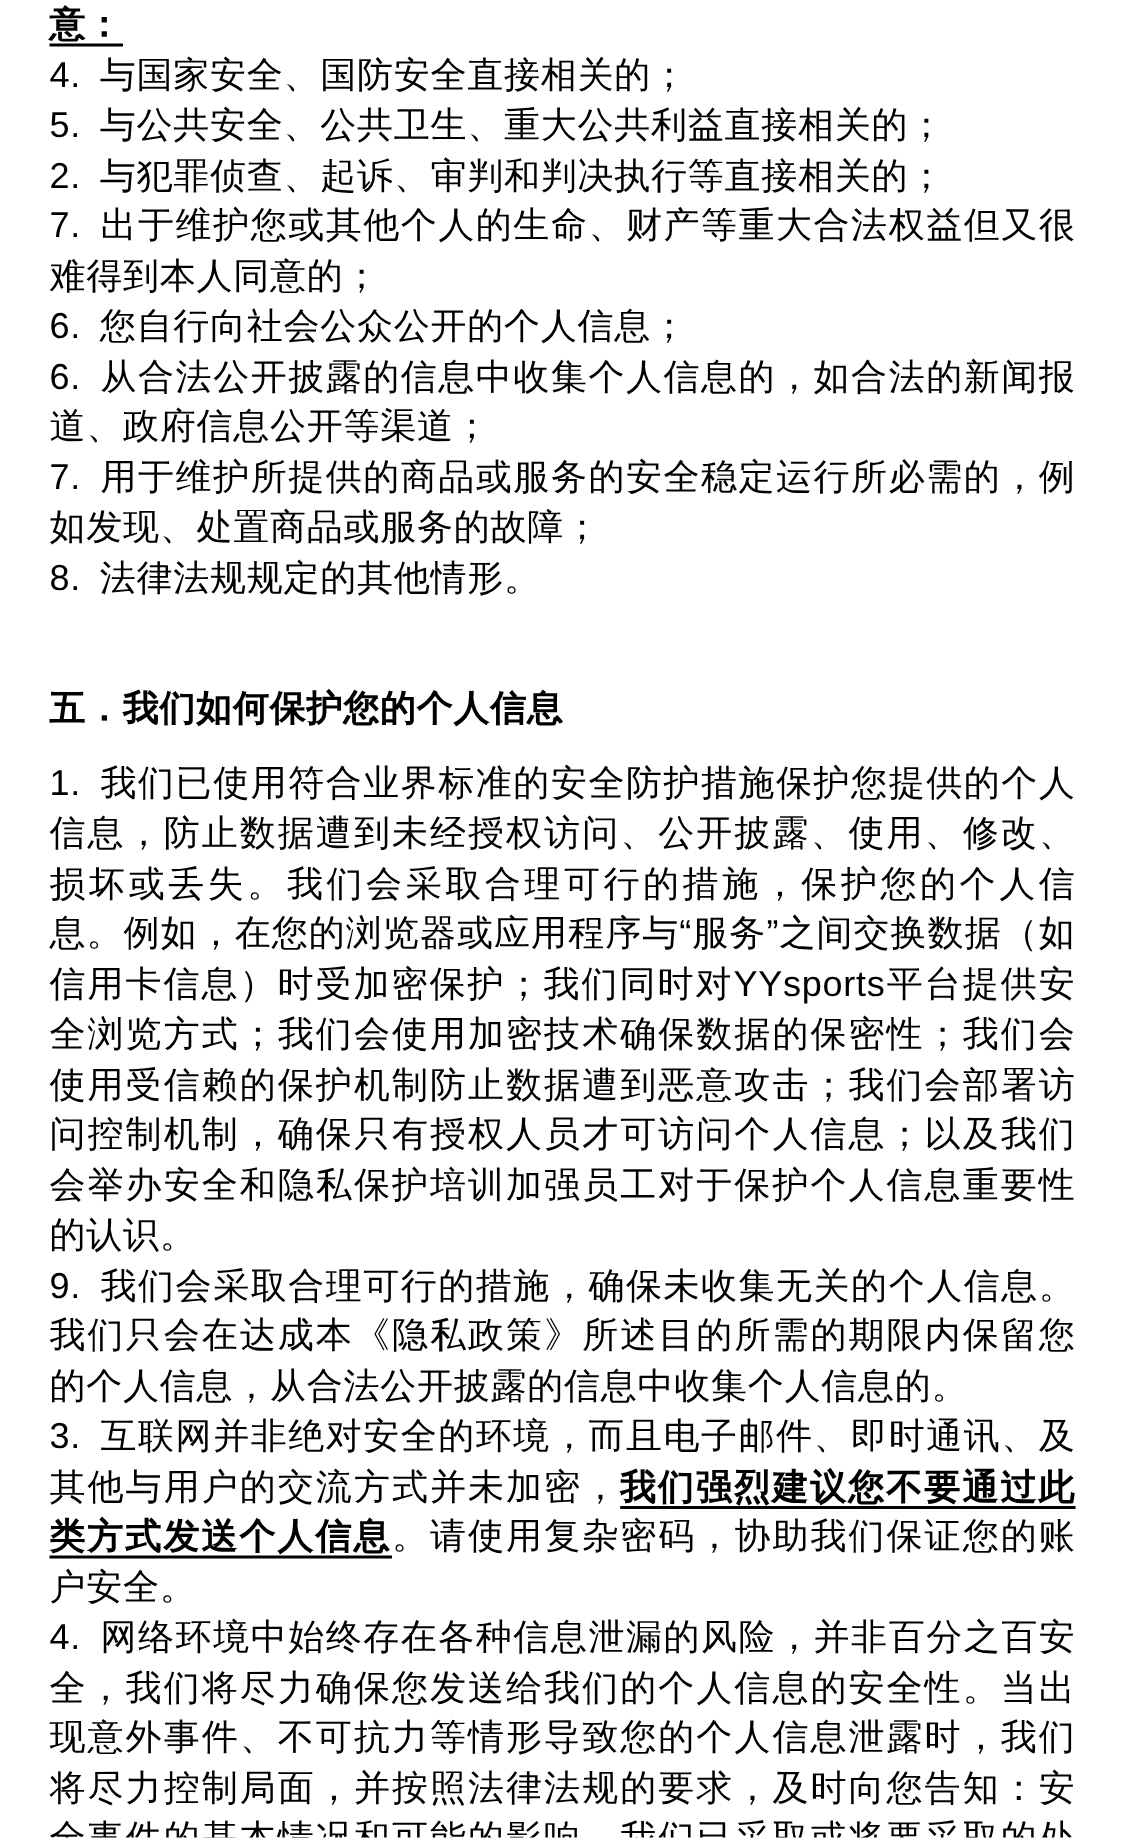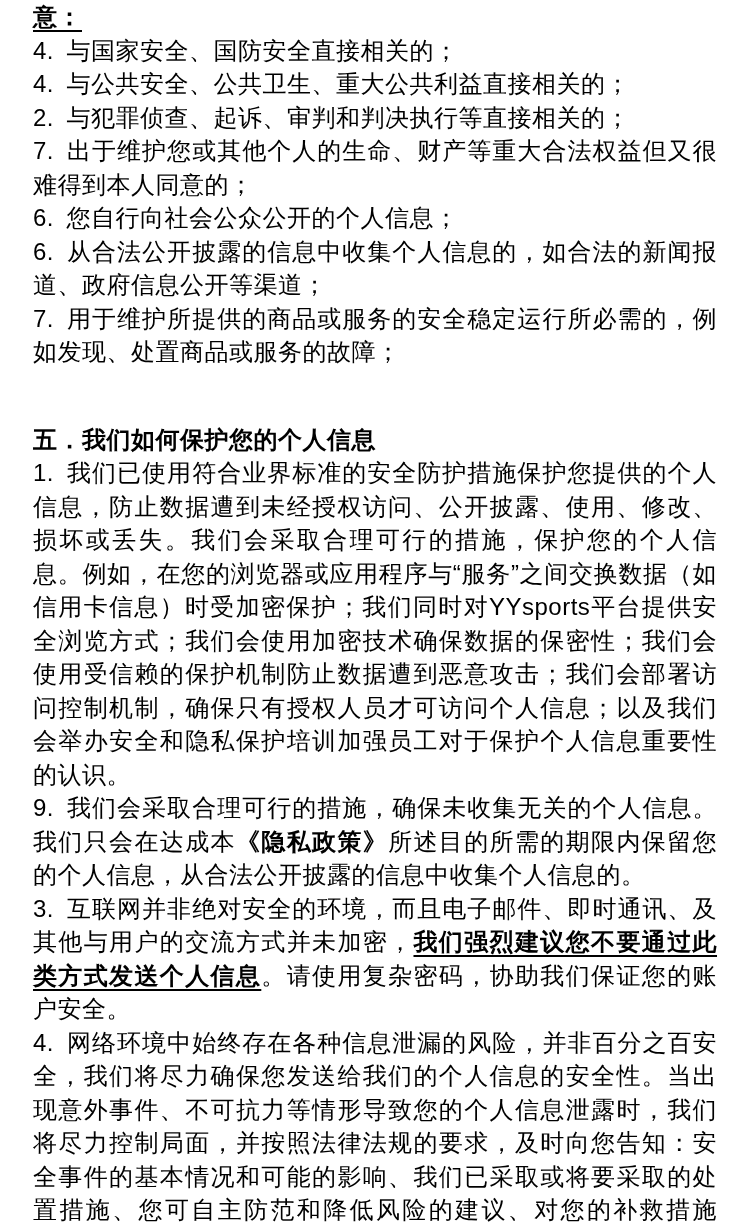--- a/index.html
+++ b/index.html
@@ -27,45 +27,46 @@
   .clipped-top {
     margin-top: -27px;
   }
   .em-underline {
     font-weight: bold;
     text-decoration: underline;
     text-decoration-thickness: 2px;
     text-underline-offset: 5px;
   }
   .bold {
-    font-weight: bold;
+    font-weight: normal;
   }
   h2.section-heading {
-    margin: 54px 0 0 0;
+    margin: 54px 0 16px 0;
     font-size: 24px;
     line-height: 33.5px;
     font-weight: bold;
     letter-spacing: 0.5px;
   }
 </style>
 </head>
 <body>
 
 <div class="doc">
 
   <p class="clipped-top"><span class="em-underline">意：</span></p>
 
   <div>
     <p>4. 与国家安全、国防安全直接相关的；</p>
-    <p>4. 与公共安全、公共卫生、重大公共利益直接相关的；</p>
+    <p>5. 与公共安全、公共卫生、重大公共利益直接相关的；</p>
     <p>2. 与犯罪侦查、起诉、审判和判决执行等直接相关的；</p>
     <p>7. 出于维护您或其他个人的生命、财产等重大合法权益但又很难得到本人同意的；</p>
     <p>6. 您自行向社会公众公开的个人信息；</p>
     <p>6. 从合法公开披露的信息中收集个人信息的，如合法的新闻报道、政府信息公开等渠道；</p>
     <p>7. 用于维护所提供的商品或服务的安全稳定运行所必需的，例如发现、处置商品或服务的故障；</p>
+    <p>8. 法律法规规定的其他情形。</p>
   </div>
 
   <h2 class="section-heading">五．我们如何保护您的个人信息</h2>
 
   <div>
     <p>1. 我们已使用符合业界标准的安全防护措施保护您提供的个人信息，防止数据遭到未经授权访问、公开披露、使用、修改、损坏或丢失。我们会采取合理可行的措施，保护您的个人信息。例如，在您的浏览器或应用程序与“服务”之间交换数据（如信用卡信息）时受加密保护；我们同时对YYsports平台提供安全浏览方式；我们会使用加密技术确保数据的保密性；我们会使用受信赖的保护机制防止数据遭到恶意攻击；我们会部署访问控制机制，确保只有授权人员才可访问个人信息；以及我们会举办安全和隐私保护培训加强员工对于保护个人信息重要性的认识。</p>
 
     <p><span>9. 我们会采取合理可行的措施，确保未收集无关的个人信息。我们只会在达成本</span><span class="bold">《隐私政策》</span><span>所述目的所需的期限内保留您的个人信息，从合法公开披露的信息中收集个人信息的。</span></p>
 
     <p><span>3. 互联网并非绝对安全的环境，而且电子邮件、即时通讯、及其他与用户的交流方式并未加密，</span><span class="em-underline">我们强烈建议您不要通过此类方式发送个人信息</span><span>。请使用复杂密码，协助我们保证您的账户安全。</span></p>

